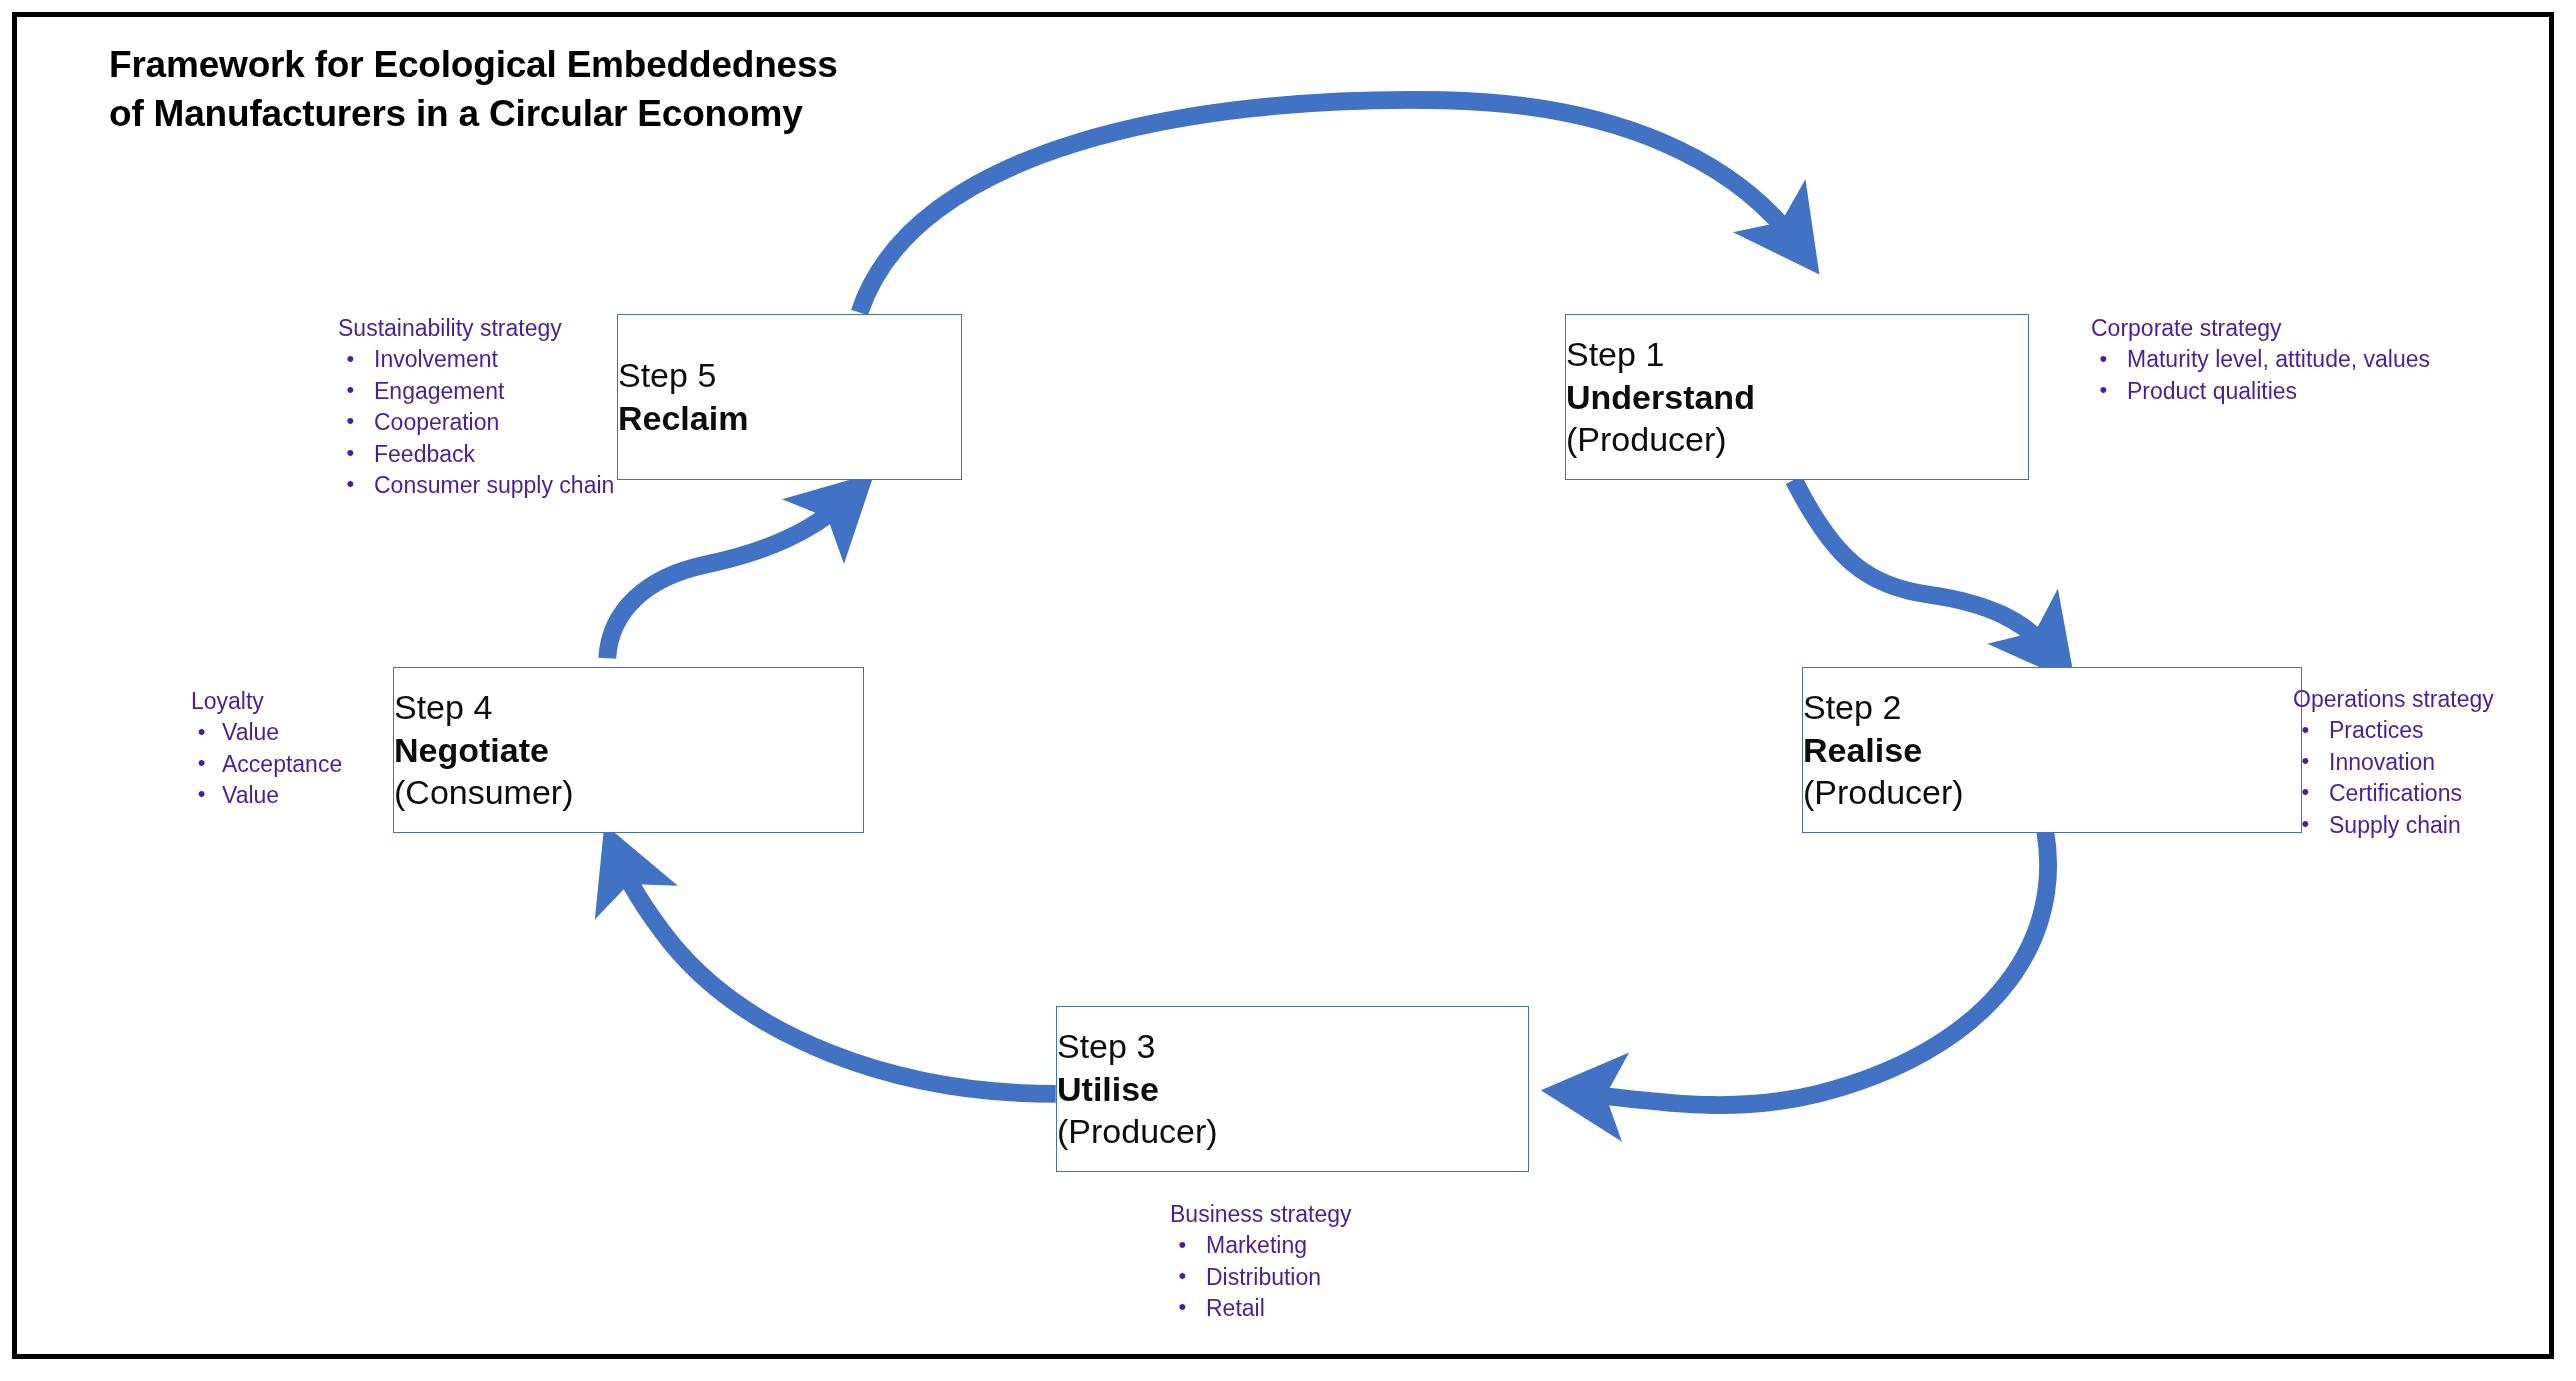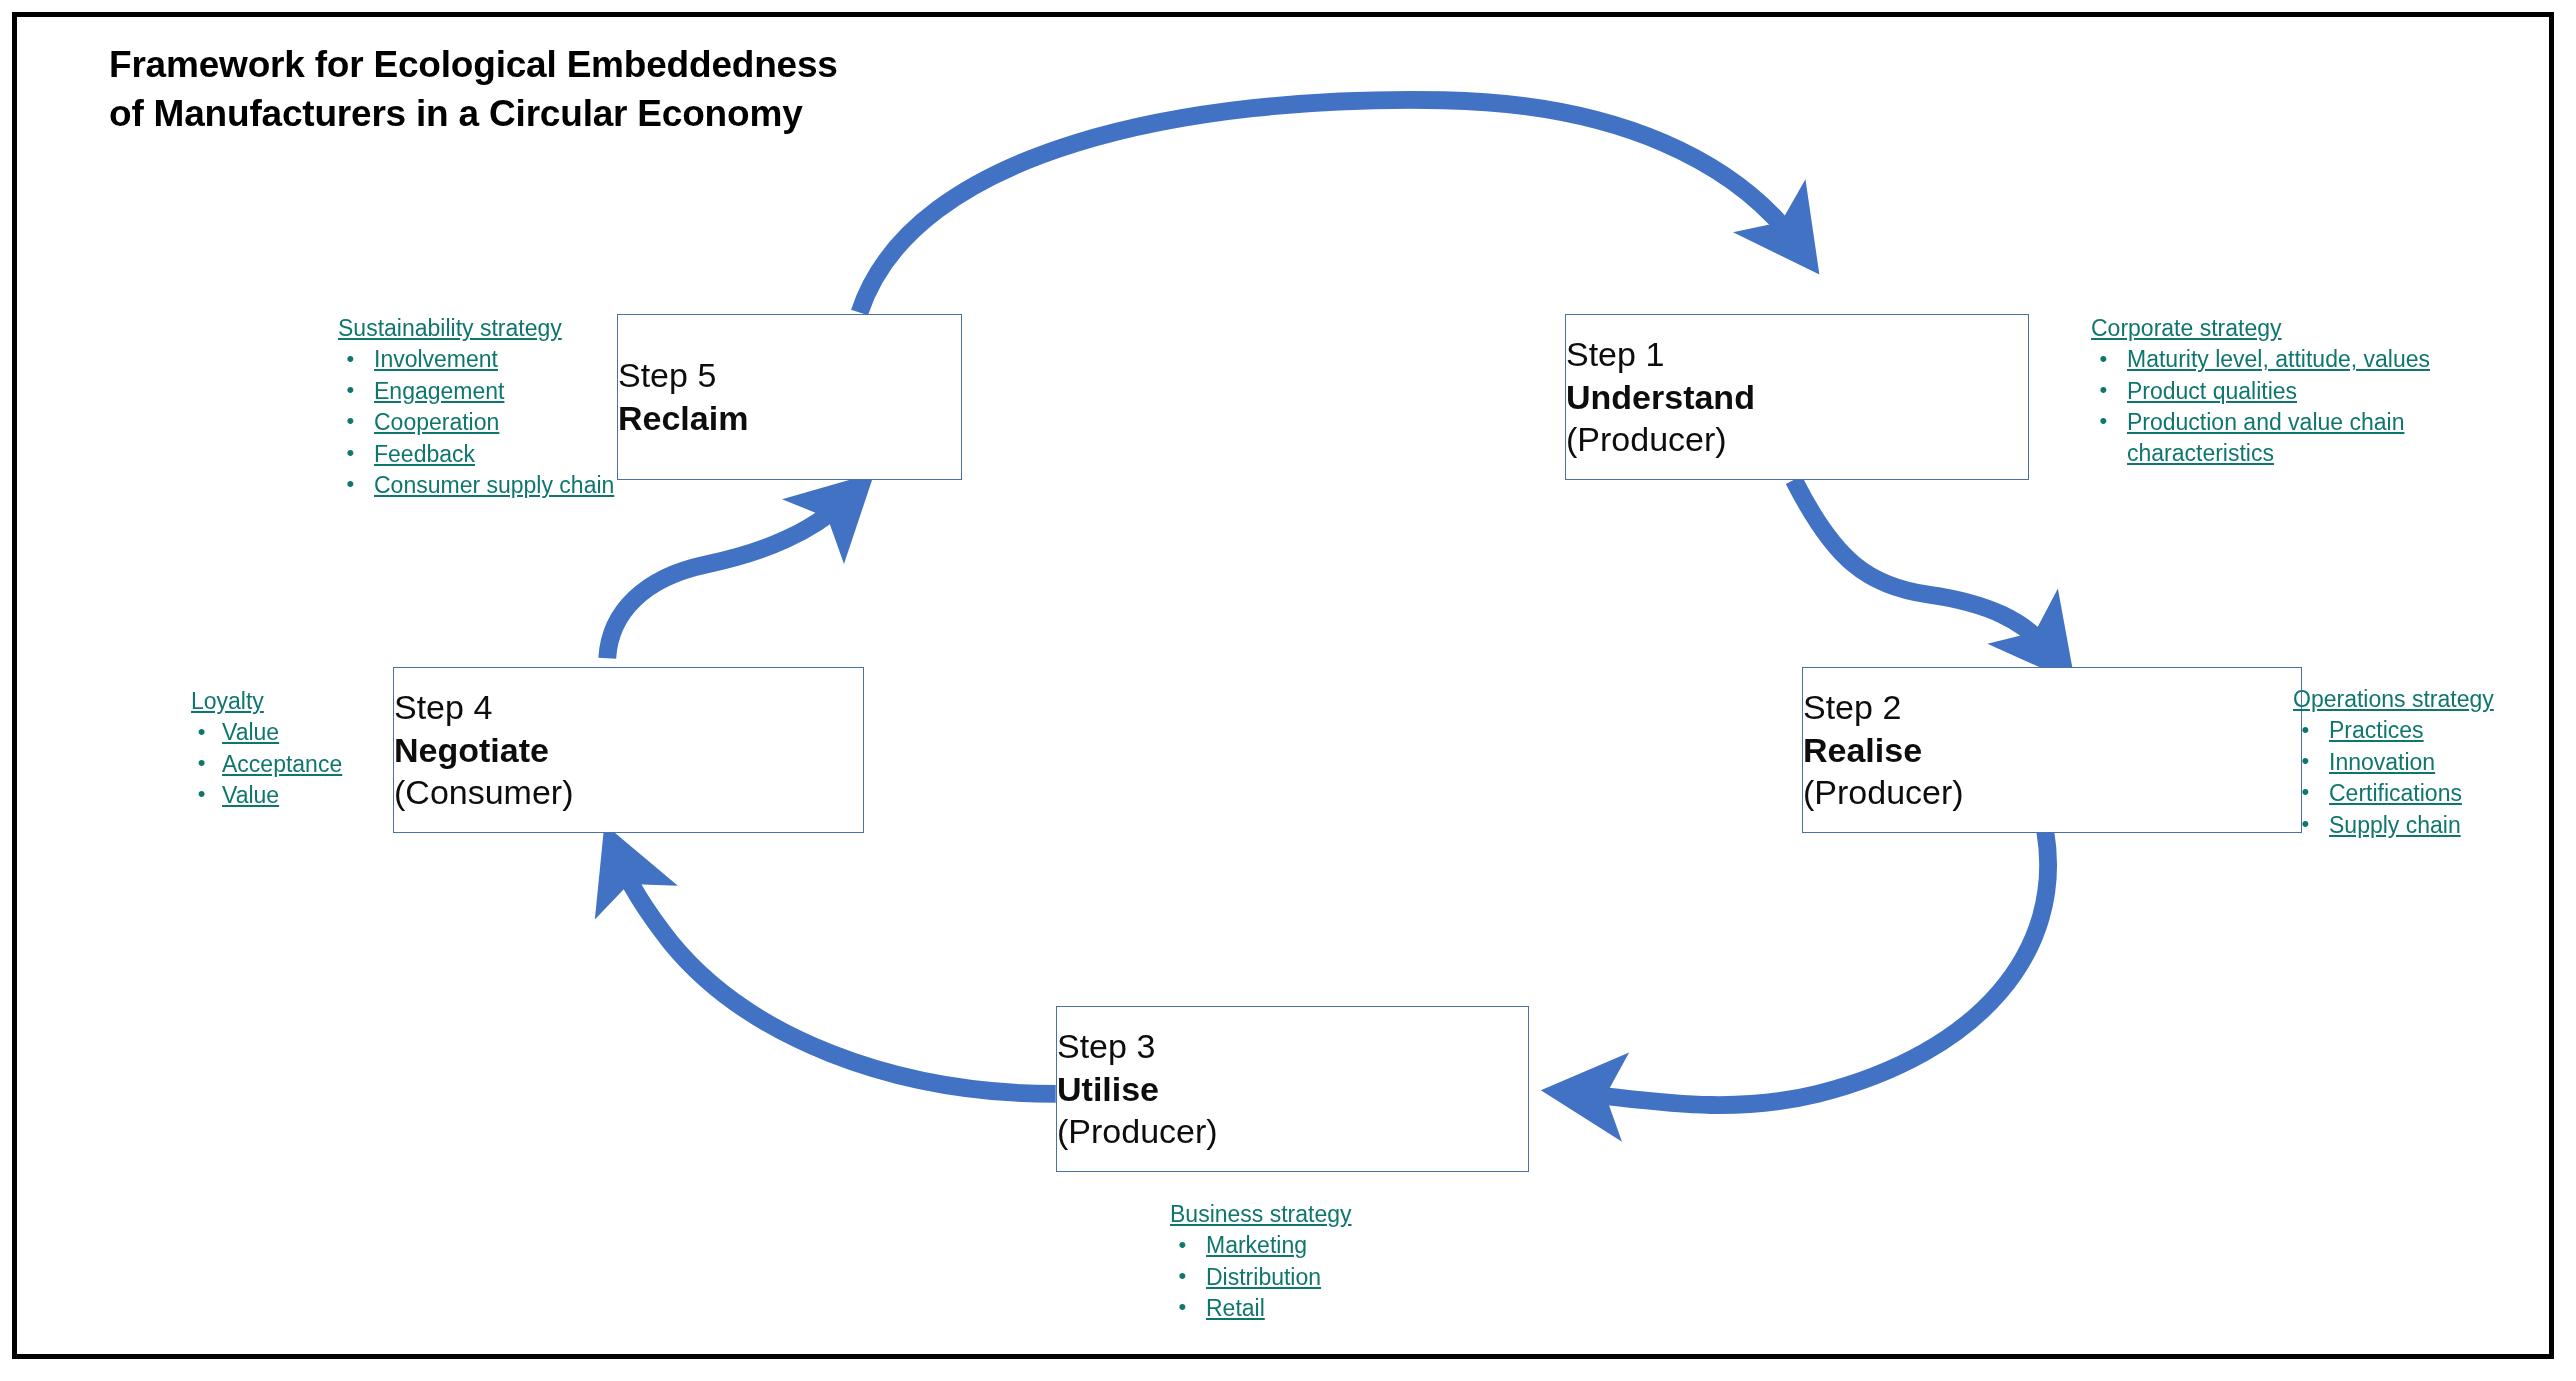--- a/index.html
+++ b/index.html
@@ -55,23 +55,22 @@
   .step-line {
     font-size: 34px;
     line-height: 1.26;
     white-space: nowrap;
     text-align: center;
   }
   .step-line.bold { font-weight: bold; }
   .ann {
     position: absolute;
     font-size: 23px;
-    color: #0f766e;
+    color: #4c1d95;
     line-height: 1.33;
-    text-decoration: underline;
   }
   .ann .ann-title {
     display: block;
     margin-bottom: 0.8px;
     white-space: nowrap;
   }
   .ann ul {
     margin: 0;
     padding: 0;
     list-style: none;
@@ -158,21 +157,20 @@
     <li><span class="nowrap">Feedback</span></li>
     <li><span class="nowrap">Consumer supply chain</span></li>
   </ul>
 </div>
 
 <div class="ann" style="left:2091px; top:313px; width:399px;">
   <span class="ann-title">Corporate strategy</span>
   <ul>
     <li><span>Maturity level, attitude, values</span></li>
     <li><span>Product qualities</span></li>
-    <li><span>Production and value chain characteristics</span></li>
   </ul>
 </div>
 
 <div class="ann" style="left:2293px; top:684px; width:280px;">
   <span class="ann-title">Operations strategy</span>
   <ul>
     <li><span class="nowrap">Practices</span></li>
     <li><span class="nowrap">Innovation</span></li>
     <li><span class="nowrap">Certifications</span></li>
     <li><span class="nowrap">Supply chain</span></li>

